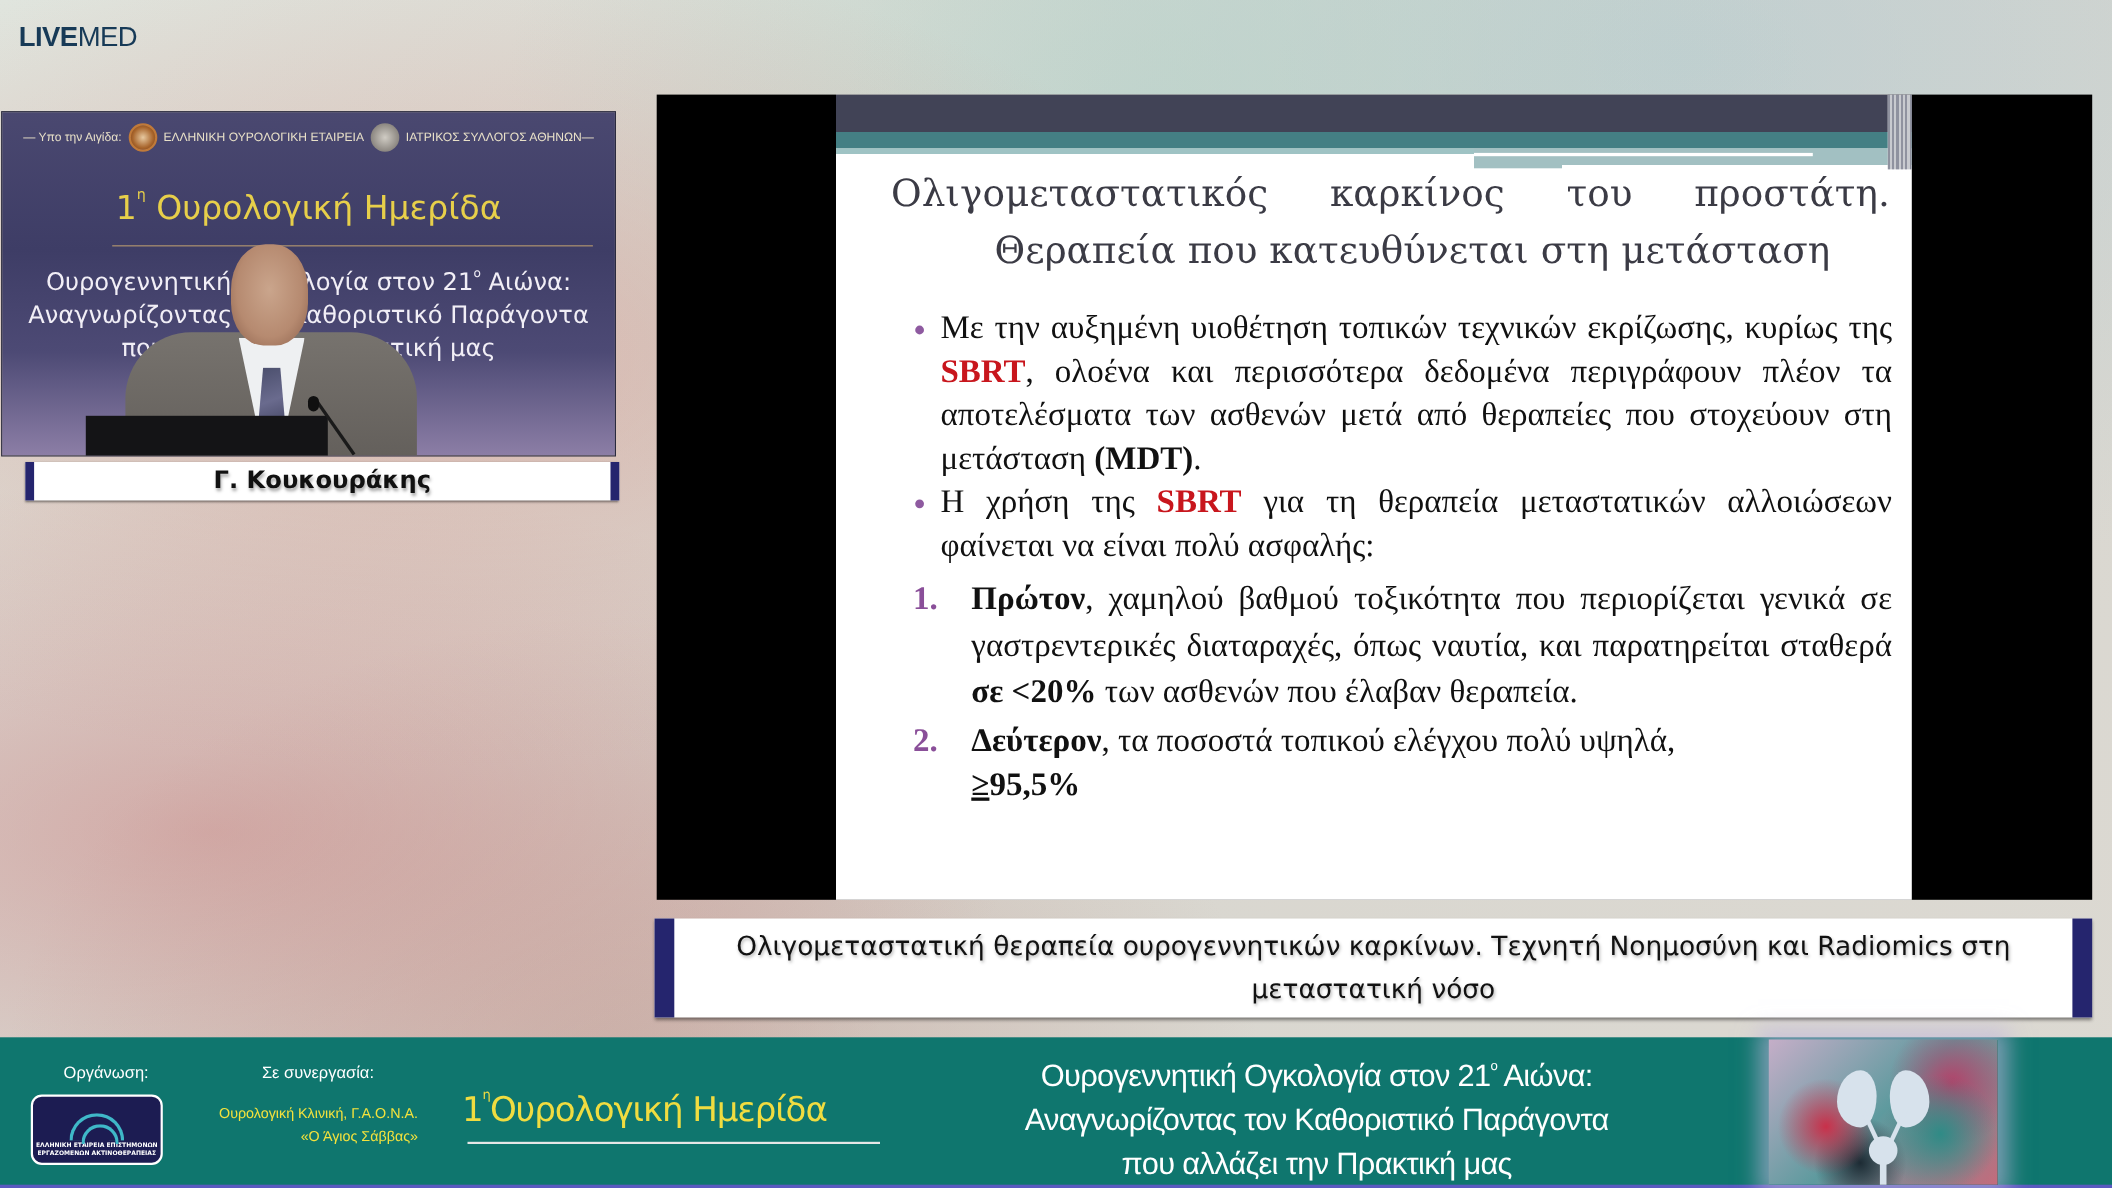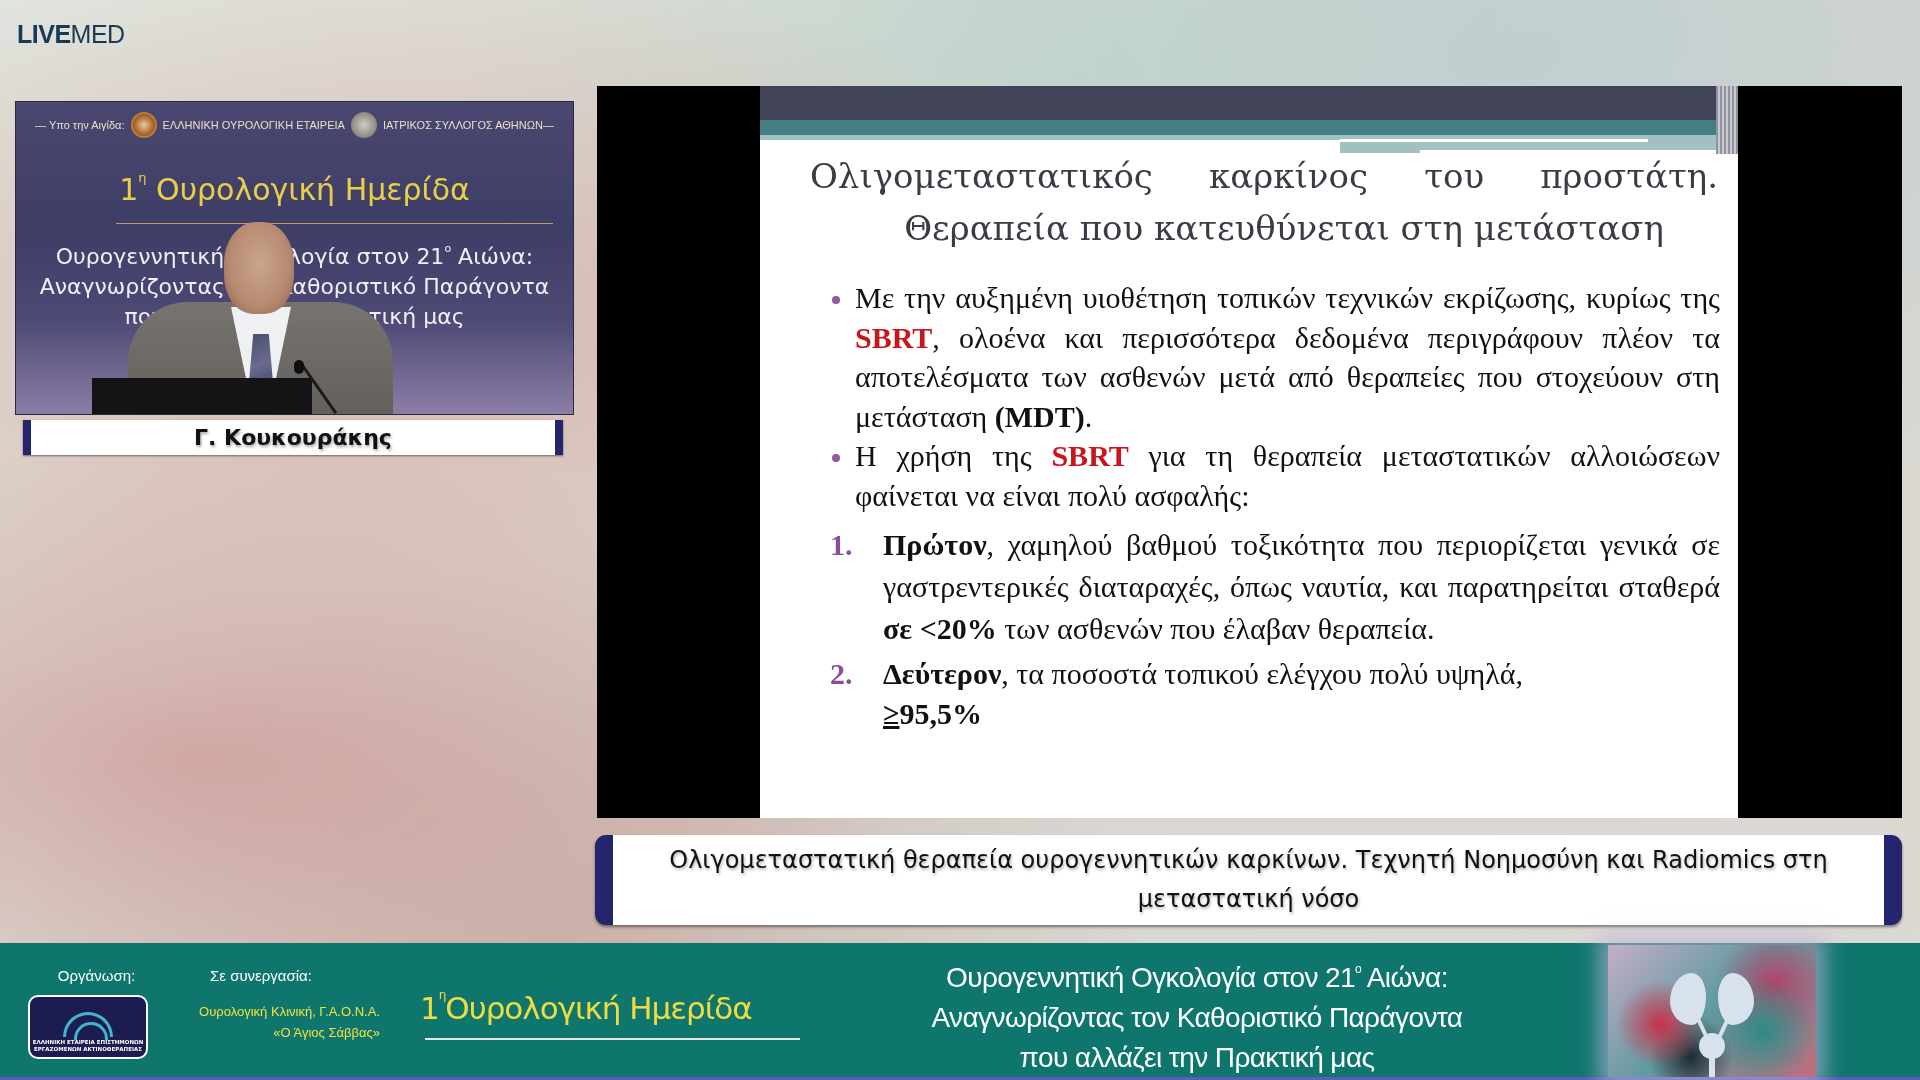--- a/index.html
+++ b/index.html
@@ -18,21 +18,21 @@
   .logo-livemed {
     position: absolute; left: 17px; top: 20px;
     font-family: "Liberation Sans", sans-serif;
     font-size: 25px; color: #173a57; letter-spacing: -0.5px;
   }
   .logo-livemed .b { font-weight: bold; }
   .logo-livemed .l { font-weight: normal; }
 
   
   .speaker-video {
-    position: absolute; left: 15px; top: 101px; width: 559px; height: 314px;
+    position: absolute; left: 1px; top: 101px; width: 559px; height: 314px;
     background: linear-gradient(180deg, #4a4870 0%, #3e3d66 40%, #4d4a75 70%, #8c7ea6 100%);
     border: 1px solid #2a2a3e; overflow: hidden;
   }
   .sv-banner-top {
     position: absolute; left: 0; right: 0; top: 10px; height: 26px;
     font-family: "Liberation Sans", sans-serif; font-size: 11px; color: #e8e0c8;
     display: flex; align-items: center; justify-content: center; gap: 6px; white-space: nowrap;
   }
   .sv-seal {
     width: 26px; height: 26px; border-radius: 50%;
@@ -127,21 +127,21 @@
   }
   .red { color: #c8161d; font-weight: bold; margin-top: 28px; }
   .b { font-weight: bold; }
   .u { text-decoration: underline; }
 
   
   .talk-title-bar {
     position: absolute; left: 595px; top: 835px; width: 1307px; height: 90px;
     background: #ffffff; border-left: 18px solid #25256e; border-right: 18px solid #25256e;
     box-shadow: 0 2px 3px rgba(0,0,0,0.45);
-    display: flex; align-items: center; justify-content: center; text-align: center; border-radius: 11px;
+    display: flex; align-items: center; justify-content: center; text-align: center;
   }
   .talk-title-bar span {
     font-family: "DejaVu Sans", sans-serif; font-size: 24px; line-height: 39px; color: #111;
     text-shadow: 1px 2px 3px rgba(0,0,0,0.3); padding: 0 10px;
   }
 
   
   .bottom-bar {
     position: absolute; left: 0; top: 943px; width: 1920px; height: 137px; background: #0f766e;
     border-bottom: 3px solid #5a5ac0;
@@ -160,21 +160,21 @@
     border: 3px solid #3fb8c8; border-bottom: none; position: relative; margin-bottom: 2px;
   }
   .org-logo-arc::before {
     content: ""; position: absolute; left: 8px; top: 7px; width: 28px; height: 15px;
     border-radius: 30px 30px 0 0; border: 3px solid #3fb8c8; border-bottom: none;
   }
   .org-logo-text {
     font-family: "DejaVu Sans", sans-serif; font-size: 5.5px; line-height: 7px; color: #fff; font-weight: bold; text-align: center;
   }
   .collab-label {
-    position: absolute; left: 210px; top: 24px; width: 130px; text-align: left;
+    position: absolute; left: 210px; top: 24px; width: 130px; text-align: right;
     font-family: "Liberation Sans", sans-serif; font-size: 15px; color: #ffffff;
   }
   .collab-text {
     position: absolute; left: 170px; top: 58px; width: 210px; text-align: right;
     font-family: "Liberation Sans", sans-serif; font-size: 13px; line-height: 21px; color: #f4e23c;
   }
   .event-title {
     position: absolute; left: 420px; top: 45px; width: 385px;
     font-family: "DejaVu Sans", sans-serif; font-size: 31px; color: #f0dc40; white-space: nowrap; letter-spacing: -1px;
   }

